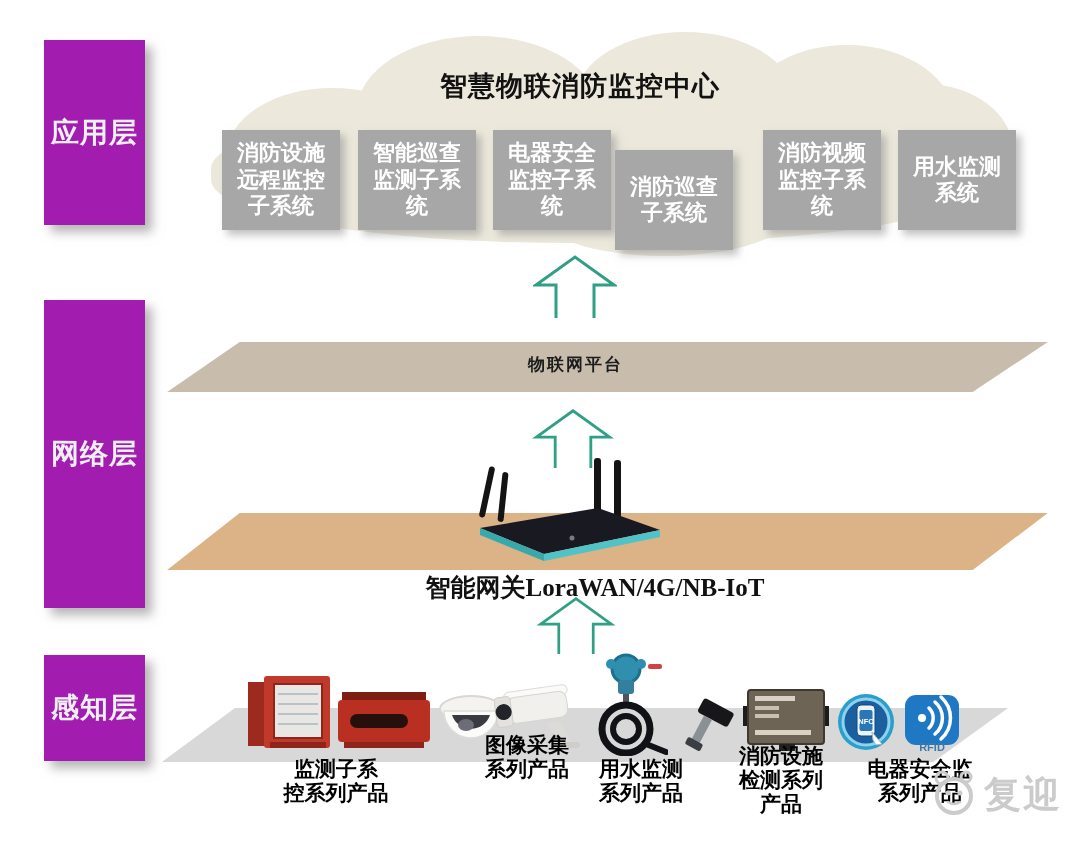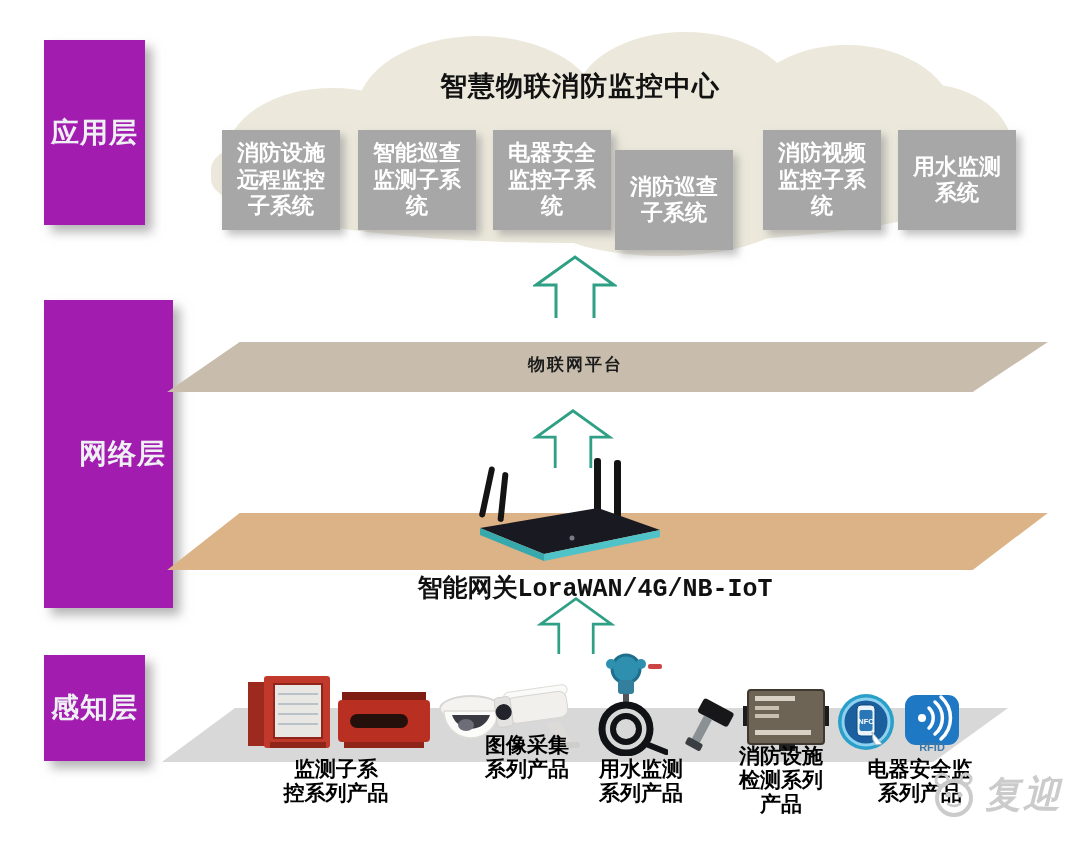--- a/index.html
+++ b/index.html
@@ -8,21 +8,21 @@
     font-family:"Liberation Sans","DejaVu Sans",sans-serif;
   }
   
   .layer-box{
     position:absolute;left:44px;width:101px;background:#a21caf;color:#eef0f4;
     display:flex;align-items:center;justify-content:center;
     font-size:28px;font-weight:bold;letter-spacing:1px;
     box-shadow:7px 7px 10px rgba(120,120,120,0.55);
   }
   .layer-app{top:40px;height:185px;}
-  .layer-net{top:300px;height:308px;padding-left:28px;}
+  .layer-net{top:300px;height:308px;}
   .layer-per{top:655px;height:106px;}
   
   .cloud{position:absolute;left:195px;top:32px;width:810px;height:215px;}
   .cloud .blob{position:absolute;background:#ece9dc;border-radius:50%;}
   .cloud .b1{left:4%;top:26%;width:26%;height:62%;}
   .cloud .b2{left:20%;top:2%;width:30%;height:70%;}
   .cloud .b3{left:47%;top:0;width:27%;height:62%;}
   .cloud .b4{left:67%;top:6%;width:27%;height:72%;}
   .cloud .b5{left:79%;top:24%;width:22%;height:62%;}
   .cloud .b6{left:2%;top:34%;width:96%;height:64%;border-radius:46%;}
@@ -50,42 +50,42 @@
   .band-gateway{left:160px;top:513px;width:895px;height:57px;background:#dcb287;
     clip-path:polygon(8.9% 0,99.2% 0,90.8% 100%,0.8% 100%);}
   .band-perception{left:155px;top:708px;width:860px;height:54px;background:#d8d8d8;
     clip-path:polygon(9.3% 0,99.2% 0,90.5% 100%,0.8% 100%);}
   .platform-label{
     position:absolute;left:448px;top:353px;width:255px;text-align:center;
     font-size:17px;font-weight:bold;color:#1c1c1c;letter-spacing:2px;
   }
   .gateway-label{
     position:absolute;left:370px;top:571px;width:450px;text-align:center;
-    font-family:Liberation Mono, monospace;
+    font-family:Liberation Serif, serif;
     font-size:25px;font-weight:bold;color:#111111;
   }
   
   .arrow{position:absolute;width:84px;}
   .arrow1{left:533px;top:254px;height:64px;}
   .arrow2{left:531px;top:408px;height:60px;}
   .arrow3{left:534px;top:596px;height:58px;}
   
   .device{position:absolute;}
   
   .plabel{
     position:absolute;width:140px;text-align:center;color:#000;
     font-size:21px;font-weight:bold;line-height:1.15;white-space:pre-line;
   }
   .pl1{left:266px;top:757px;} .pl2{left:457px;top:733px;}
   .pl3{left:571px;top:757px;} .pl4{left:711px;top:744px;}
   .pl5{left:850px;top:757px;}
   
   .watermark{
-    position:absolute;left:932px;top:770px;display:flex;align-items:center;gap:6px;
-    color:#cbcbcb;z-index:9;font-style:italic;
+    position:absolute;left:932px;top:770px;display:flex;gap:6px;
+    color:#cbcbcb;z-index:9;
   }
   .watermark .wm-text{font-size:37px;font-weight:bold;letter-spacing:2px;}
 </style>
 </head>
 <body>
 
 <div class="canvas">
 
   <div class="layer-box layer-app">
     <span>应用层</span>

